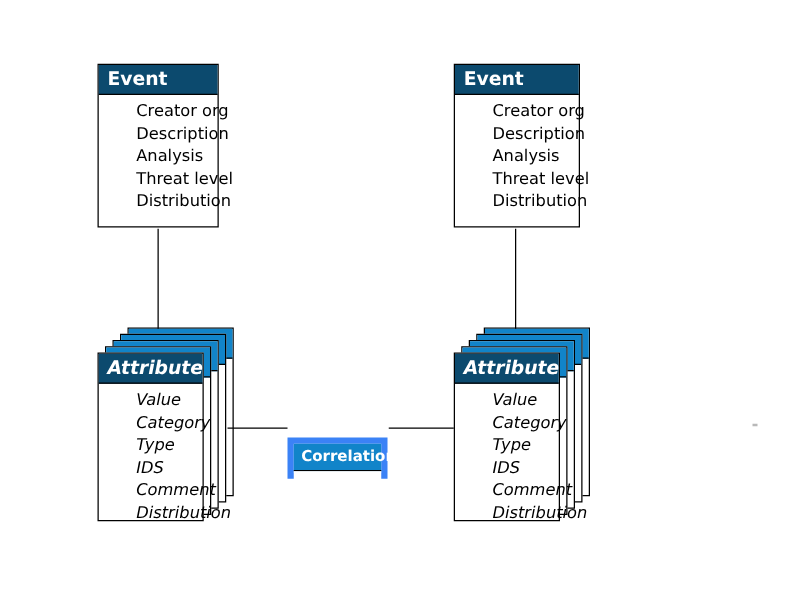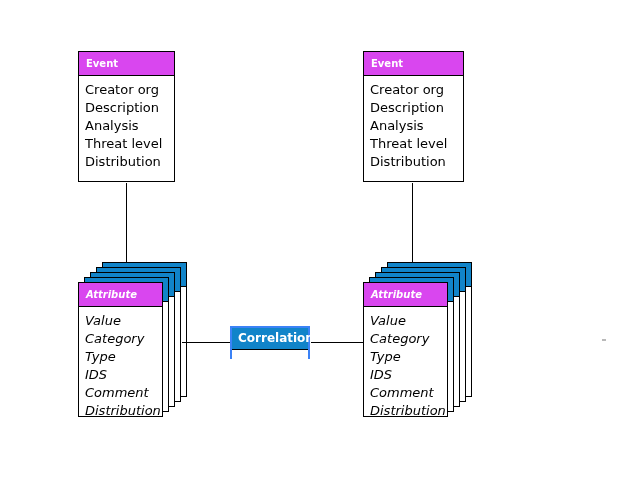--- a/index.html
+++ b/index.html
@@ -24,34 +24,35 @@
 
   
   .entity {
     position: absolute;
     box-sizing: border-box;
     background: #ffffff;
     border: 1px solid #000000;
   }
   .entity-header {
     box-sizing: border-box;
-    background: #d946ef;
+    background: #0c4a6e;
     color: #ffffff;
     font-weight: bold;
-    font-size: 10px;
+    font-size: 15px;
     line-height: 23px;
     height: 24px;
     padding: 0 7px;
     border-bottom: 1px solid #000000;
     white-space: nowrap;
     overflow: hidden;
   }
   .entity-body {
     box-sizing: border-box;
     padding: 5px 6px 4px 6px;
+    margin-left: 24px;
   }
   .entity-field {
     font-size: 13px;
     line-height: 18px;
     color: #000000;
     white-space: nowrap;
   }
 
   
   .stack {
@@ -75,21 +76,22 @@
     background: #ffffff;
     border: 1px solid #000000;
     font-style: italic;
   }
 
   
   .relation {
     position: absolute;
     box-sizing: border-box;
     background: #ffffff;
-    border: 2px solid #3b82f6;
+    border: 5px solid #3b82f6;
+    margin-top: 24px;
   }
   .relation-header {
     box-sizing: border-box;
     background: #1184c9;
     color: #ffffff;
     font-weight: bold;
     font-size: 12px;
     line-height: 21px;
     height: 22px;
     padding: 0 6px;

